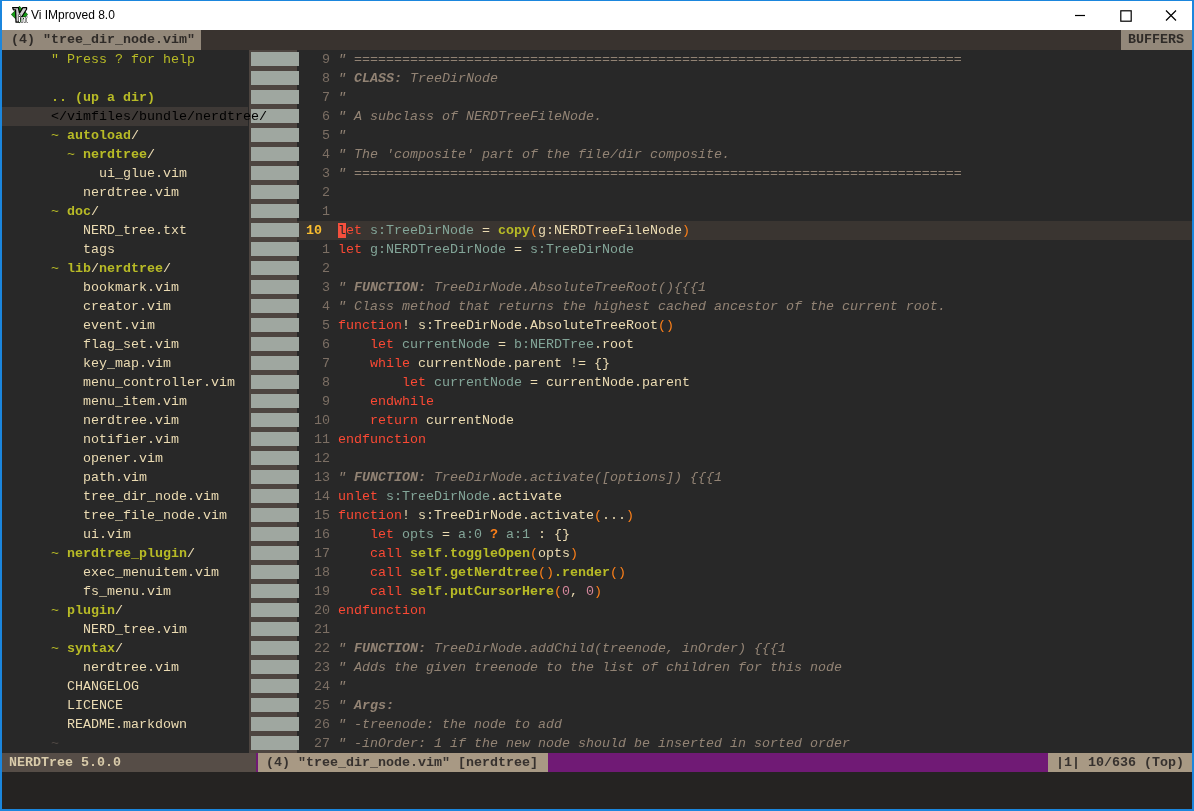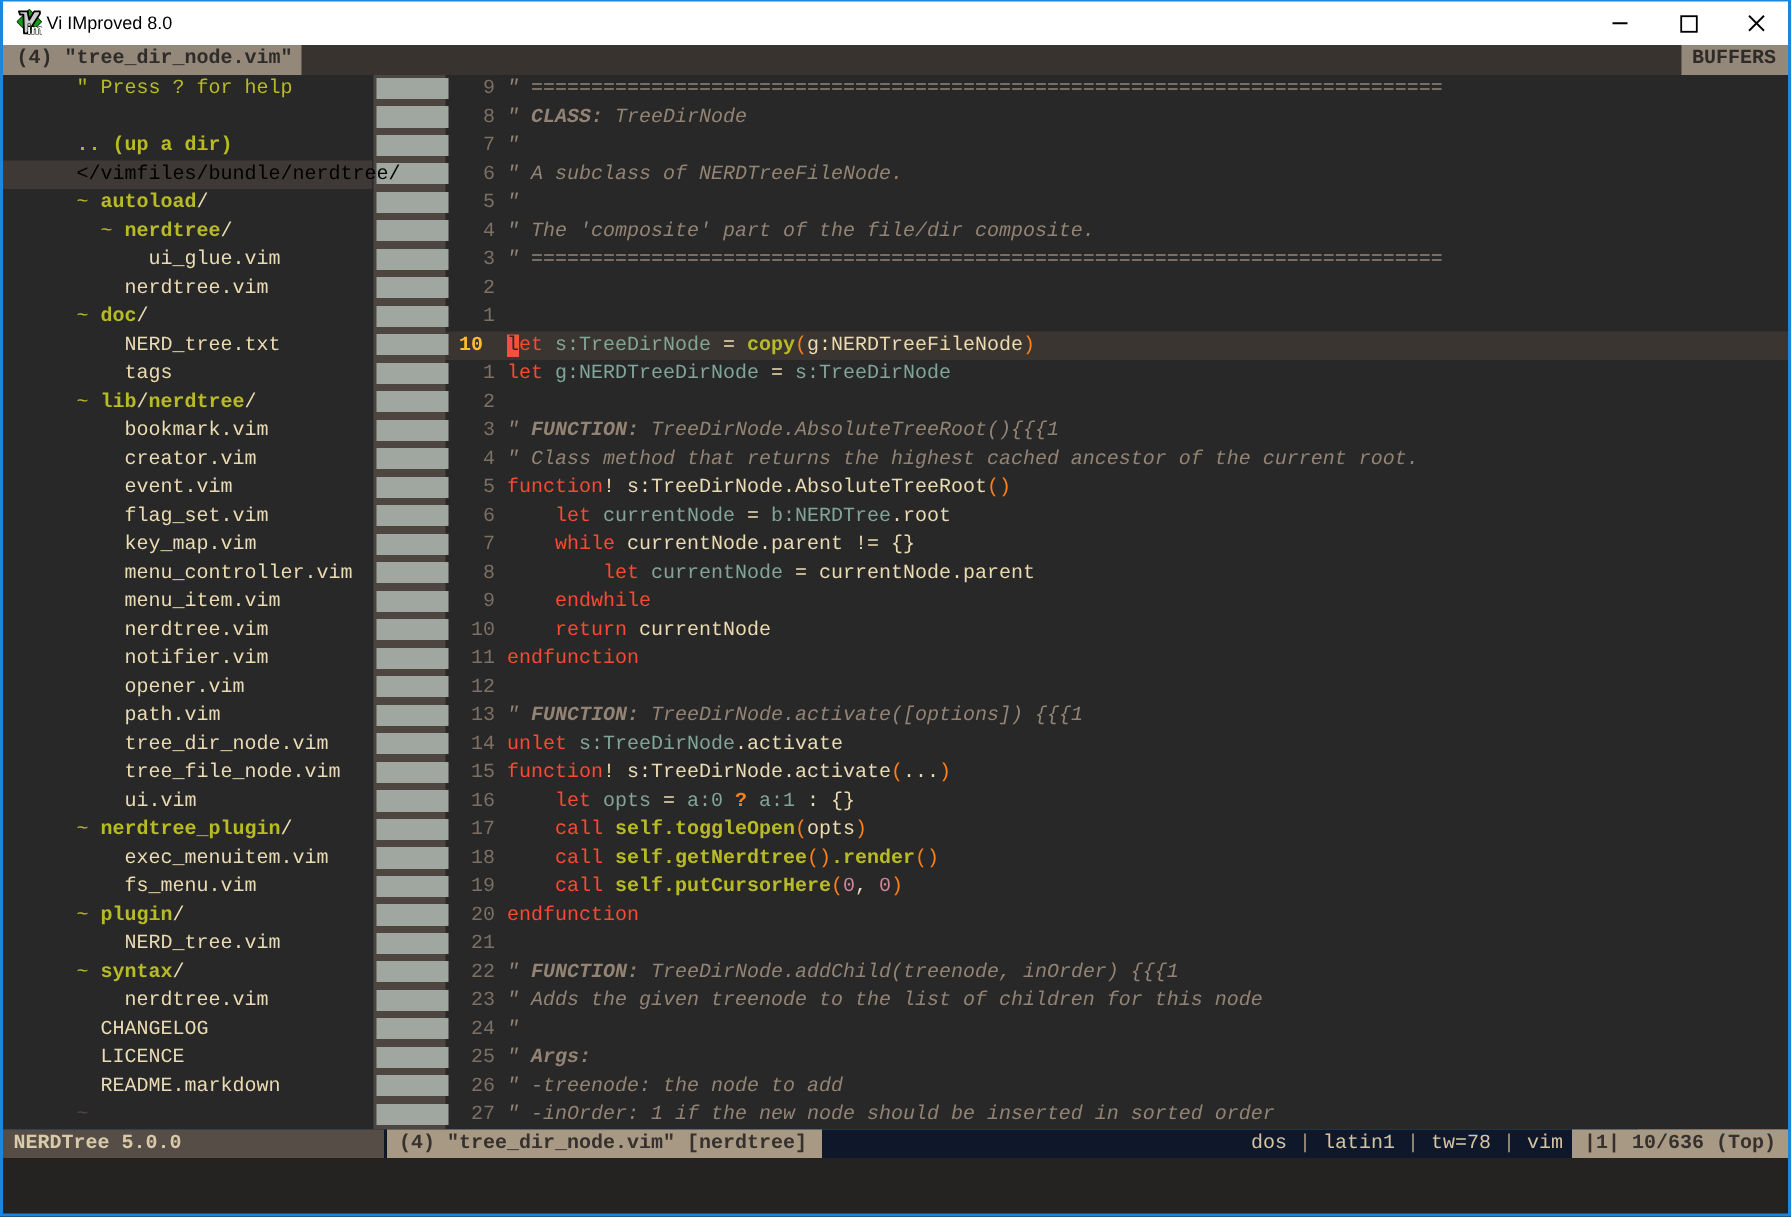--- a/index.html
+++ b/index.html
@@ -21,21 +21,21 @@
 
 .mainbg { left:2px; top:50px; width:1190px; height:703px; background:#282828; }
 .sbsel { left:2px; top:107px; width:246px; height:19px; background:#3e3936; }
 .vsep { left:249px; top:50px; width:8px; height:703px; background:#4d4540; }
 .vsepd { left:251px; top:52px; width:2px; height:703px;
   background:repeating-linear-gradient(180deg,#9fa7a0 0px,#9fa7a0 14px,transparent 14px,transparent 19px); }
 .cline { left:257px; top:221px; width:935px; height:19px; background:#3a3531; }
 .sbar { left:3px; top:50px; white-space:pre; }
 .codepre { left:258px; top:50px; white-space:pre; }
 
-.status { left:2px; top:753px; width:1090px; height:19px; background:#0f172a; }
+.status { left:2px; top:753px; width:1090px; height:19px; background:#701a75; }
 .stnerd { position:absolute; left:0; top:0; width:254px; height:19px; background:#564d47; }
 .stnerd span { position:absolute; left:7px; top:0; line-height:19px; font-weight:bold; color:#d9cbaa; white-space:pre; }
 .stbox1 { position:absolute; left:256px; top:0; width:290px; height:19px; background:#a89984; }
 .stbox1 span { position:absolute; left:8px; top:0; line-height:19px; font-weight:bold; color:#36312e; white-space:pre; }
 .stright { position:absolute; left:832px; top:0; line-height:19px; color:#d5c4a1; white-space:pre; }
 .stright b { color:#a89984; font-weight:normal; }
 .stbox2 { position:absolute; left:1046px; top:0; width:144px; height:19px; background:#a89984; }
 .stbox2 span { position:absolute; left:8px; top:0; line-height:19px; font-weight:bold; color:#36312e; white-space:pre; }
 
 .cmd { left:2px; top:772px; width:1190px; height:37px; background:#252322; }
@@ -163,17 +163,16 @@
 <span class="n"> 25 </span><span class="c">" </span><span class="cb">Args:</span>
 <span class="n"> 26 </span><span class="c">" -treenode: the node to add</span>
 <span class="n"> 27 </span><span class="c">" -inOrder: 1 if the new node should be inserted in sorted order</span></pre>
 <div class="abs status">
   <div class="stnerd">
       <span>NERDTree 5.0.0</span>
     </div>
   <div class="stbox1">
       <span>(4) "tree_dir_node.vim" [nerdtree]</span>
     </div>
-  <div class="stright">dos <b>|</b> latin1 <b>|</b> tw=78 <b>|</b> vim</div>
   <div class="stbox2">
       <span>|1| 10/636 (Top)</span>
     </div>
 </div>
 <div class="abs cmd"></div>
 </body></html>

